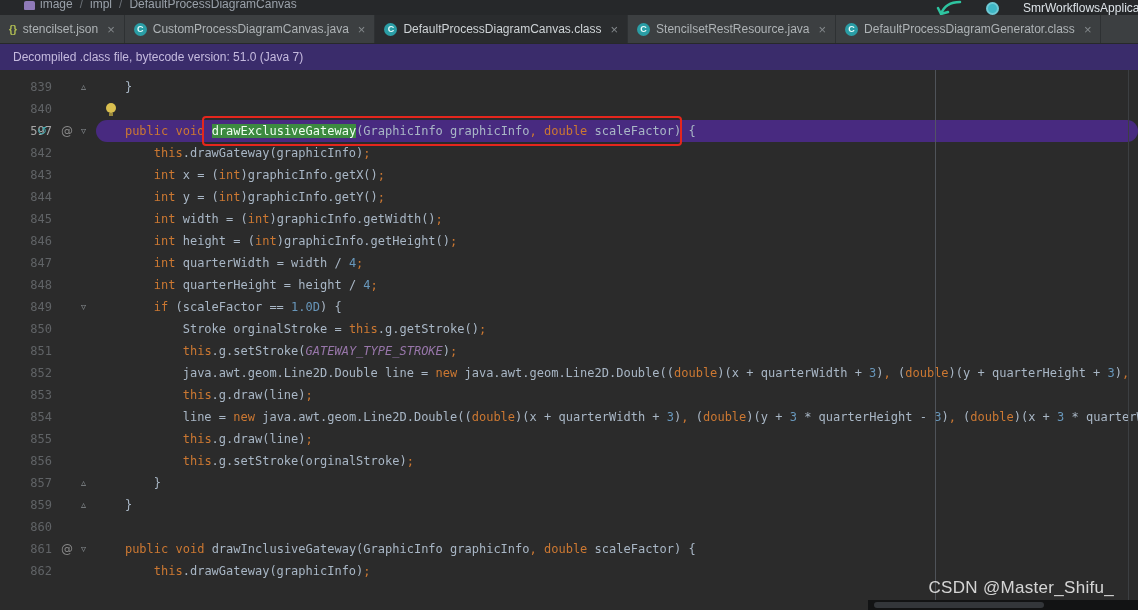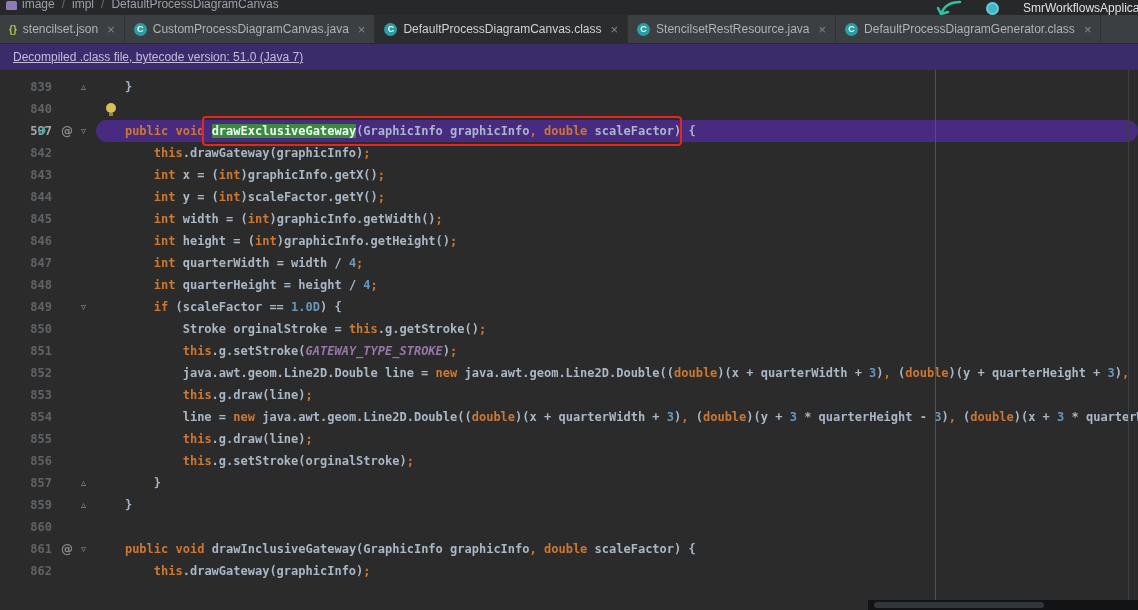--- a/index.html
+++ b/index.html
@@ -2,21 +2,21 @@
 <html style="--topbar-bg: #26282a; --tabbar-bg: #3c3f41; --tab-active-bg: #2a2c2e; --tab-text: #aeb3b6; --tab-active-text: #ced3d6; --banner-bg: #3a2c6b; --banner-text: #c5bade; --editor-bg: #2b2b2b; --plain: #a9b7c6; --keyword: #cc7832; --number: #6897bb; --field: #9876aa; --punct: #cc7832; --line-number: #606366; --line-number-current: #a7a7a7; --current-line-bg: #482a80; --match-bg: #3c8a40; --match-text: #f0fff0; --annotation-red: #e5261d; --class-icon: #2a9da5; --json-icon: #b4c254; --run-accent: #2ec4a0; --app-icon: #3fb7c6; --wrap-guide: #565b61; --watermark: rgba(255,255,255,0.8);"><head>
 <meta charset="utf-8">
 <style>
   * { margin:0; padding:0; box-sizing:border-box; }
   html,body { width:1138px; height:610px; overflow:hidden; background:#2b2b2b;
               font-family:"Liberation Sans", sans-serif; }
   .app { position:relative; width:1138px; height:610px; background:var(--editor-bg); }
 
   
   .topbar { position:relative; height:15px; background:var(--topbar-bg); overflow:hidden;
-            display:flex; align-items:flex-start; padding-left:6px; }
+            display:flex; align-items:flex-start; padding-left:24px; }
   .pkg-icon { width:11px; height:9px; margin-top:1px; margin-right:5px; flex:none;
               background:#8f7ab8; border-radius:2px 2px 1px 1px; }
   .breadcrumbs { display:flex; gap:7px; color:#9aa1aa; font-size:12px; margin-top:-3px; white-space:nowrap; }
   .bc-sep { color:#6b7177; }
   .topbar-right { position:absolute; left:936px; top:-1px; display:flex; align-items:center; gap:24px; white-space:nowrap; }
   .arrow-icon { margin-top:1px; }
   .app-icon { width:13px; height:13px; border-radius:50%; background:var(--app-icon); margin-top:0;
               box-shadow:inset 0 0 0 2px rgba(255,255,255,.25); }
   .run-name { color:#dde3e8; font-size:12px; margin-top:-2px; }
 
@@ -26,25 +26,25 @@
   .tab { display:flex; align-items:center; gap:6px; padding:0 9px; font-size:12px;
          color:var(--tab-text); border-right:1px solid #2e3133; cursor:default; white-space:nowrap; }
   .tab.active { background:var(--tab-active-bg); color:var(--tab-active-text); }
   .cicon { width:13px; height:13px; flex:none; border-radius:50%; background:var(--class-icon);
            color:#eafcfc; font-size:9px; font-weight:bold; display:flex; align-items:center; justify-content:center; }
   .jicon { color:var(--json-icon); font-weight:bold; font-size:10px; flex:none; }
   .tab-close { color:#84898c; font-size:13px; margin-left:3px; }
 
   
   .banner { height:26px; background:var(--banner-bg); color:var(--banner-text);
-            display:flex; align-items:center; padding-left:13px; font-size:12px;text-decoration:underline; }
+            display:flex; align-items:center; padding-left:13px; font-size:12px; }
 
   
   .editor { position:absolute; top:70px; left:0; width:1138px; bottom:0; background:var(--editor-bg);
-            font-family:"DejaVu Sans Mono", monospace; font-size:12px; overflow:hidden;font-weight:bold; }
+            font-family:"DejaVu Sans Mono", monospace; font-size:12px; overflow:hidden; }
   .code-rows { position:absolute; top:6px; left:0; right:0; }
   .row { display:flex; height:22px; line-height:22px; position:relative; }
   .ln  { width:54px; flex:none; text-align:right; padding-right:2px; color:var(--line-number); }
   .row.current .ln { color:var(--line-number-current); }
   .gut { width:42px; flex:none; position:relative; }
   .code { flex:1; white-space:pre; overflow:hidden; color:var(--plain); }
   .row.current .code { background:var(--current-line-bg);border-radius:11px; }
 
   .gi { position:absolute; top:0; line-height:22px; font-family:"DejaVu Sans", sans-serif; }
   .gi-rec  { left:-17px; color:#45a6ab; font-size:12px; }
@@ -154,21 +154,21 @@
           <div class="code"><span class="tok-p">        </span><span class="tok-k">this</span><span class="tok-p">.drawGateway(graphicInfo)</span><span class="tok-pun">;</span></div>
         </div>
         <div class="row">
           <div class="ln">843</div>
           <div class="gut"></div>
           <div class="code"><span class="tok-p">        </span><span class="tok-k">int</span><span class="tok-p"> x = (</span><span class="tok-k">int</span><span class="tok-p">)graphicInfo.getX()</span><span class="tok-pun">;</span></div>
         </div>
         <div class="row">
           <div class="ln">844</div>
           <div class="gut"></div>
-          <div class="code"><span class="tok-p">        </span><span class="tok-k">int</span><span class="tok-p"> y = (</span><span class="tok-k">int</span><span class="tok-p">)scaleFactor.getY()</span><span class="tok-pun">;</span></div>
+          <div class="code"><span class="tok-p">        </span><span class="tok-k">int</span><span class="tok-p"> y = (</span><span class="tok-k">int</span><span class="tok-p">)graphicInfo.getY()</span><span class="tok-pun">;</span></div>
         </div>
         <div class="row">
           <div class="ln">845</div>
           <div class="gut"></div>
           <div class="code"><span class="tok-p">        </span><span class="tok-k">int</span><span class="tok-p"> width = (</span><span class="tok-k">int</span><span class="tok-p">)graphicInfo.getWidth()</span><span class="tok-pun">;</span></div>
         </div>
         <div class="row">
           <div class="ln">846</div>
           <div class="gut"></div>
           <div class="code"><span class="tok-p">        </span><span class="tok-k">int</span><span class="tok-p"> height = (</span><span class="tok-k">int</span><span class="tok-p">)graphicInfo.getHeight()</span><span class="tok-pun">;</span></div>
@@ -257,15 +257,16 @@
           <div class="gut"></div>
           <div class="code"><span class="tok-p">        </span><span class="tok-k">this</span><span class="tok-p">.drawGateway(graphicInfo)</span><span class="tok-pun">;</span></div>
         </div>
       </div>
     <div class="wrap-guide"></div>
     <div class="right-track"></div>
     <div class="red-box"></div>
     <div class="hscroll">
       <div class="hthumb"></div>
     </div>
+    <div class="watermark">CSDN @Master_Shifu_</div>
   </div>
 
 </div>
 
 </body></html>

